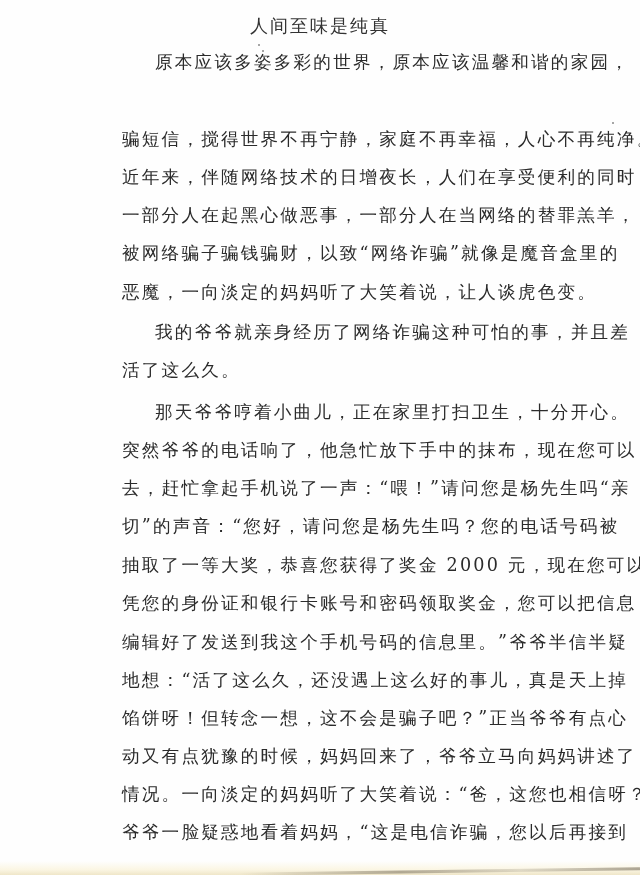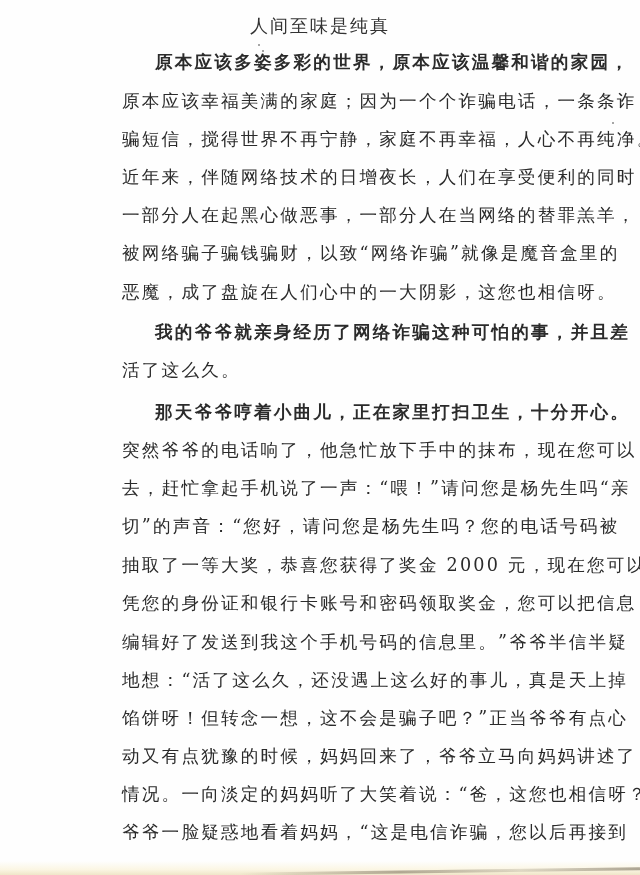--- a/index.html
+++ b/index.html
@@ -32,21 +32,21 @@
       color: #333;
     }
     .line {
       position: absolute;
       left: 122px;
       font-size: 17.6px;
       letter-spacing: 2.2px;
       white-space: nowrap;
       color: #2b2b2b;
     }
-    .indent { left: 155px; font-weight: bold; }
+    .indent { left: 155px; }
     .edge {
       position: absolute;
       left: 0; bottom: 0;
       width: 640px; height: 14px;
       background: linear-gradient(to bottom, rgba(255,255,255,0) 0%, #fbf6e4 60%, #efe6c8 100%);
     }
     .edge-shadow {
       position: absolute;
       bottom: 2px;
       left: 240px;
@@ -62,26 +62,25 @@
       border-radius: 50%;
     }
   </style>
 </head>
 <body>
 
 <div class="page">
   <div class="title">人间至味是纯真</div>
 
   <div class="line indent" style="top:50px">原本应该多姿多彩的世界，原本应该温馨和谐的家园，</div>
-  <div class="line" style="top:89px">原本应该幸福美满的家庭；因为一个个诈骗电话，一条条诈</div>
   <div class="line" style="top:127px">骗短信，搅得世界不再宁静，家庭不再幸福，人心不再纯净。</div>
   <div class="line" style="top:165px">近年来，伴随网络技术的日增夜长，人们在享受便利的同时，</div>
   <div class="line" style="top:203px">一部分人在起黑心做恶事，一部分人在当网络的替罪羔羊，</div>
   <div class="line" style="top:241px">被网络骗子骗钱骗财，以致“网络诈骗”就像是魔音盒里的</div>
-  <div class="line" style="top:280px">恶魔，成了盘旋在人们心中的一大阴影，这您也相信呀。</div>
+  <div class="line" style="top:280px">恶魔，一向淡定的妈妈听了大笑着说，让人谈虎色变。</div>
   <div class="line indent" style="top:320px">我的爷爷就亲身经历了网络诈骗这种可怕的事，并且差</div>
   <div class="line" style="top:358px">活了这么久。</div>
   <div class="line indent" style="top:400px">那天爷爷哼着小曲儿，正在家里打扫卫生，十分开心。</div>
   <div class="line" style="top:438px">突然爷爷的电话响了，他急忙放下手中的抹布，现在您可以</div>
   <div class="line" style="top:476px">去，赶忙拿起手机说了一声：“喂！”请问您是杨先生吗“亲</div>
   <div class="line" style="top:514px">切”的声音：“您好，请问您是杨先生吗？您的电话号码被</div>
   <div class="line" style="top:553px">抽取了一等大奖，恭喜您获得了奖金 2000 元，现在您可以</div>
   <div class="line" style="top:630px">编辑好了发送到我这个手机号码的信息里。”爷爷半信半疑</div>
   <div class="line" style="top:591px">凭您的身份证和银行卡账号和密码领取奖金，您可以把信息</div>
   <div class="line" style="top:668px">地想：“活了这么久，还没遇上这么好的事儿，真是天上掉</div>

